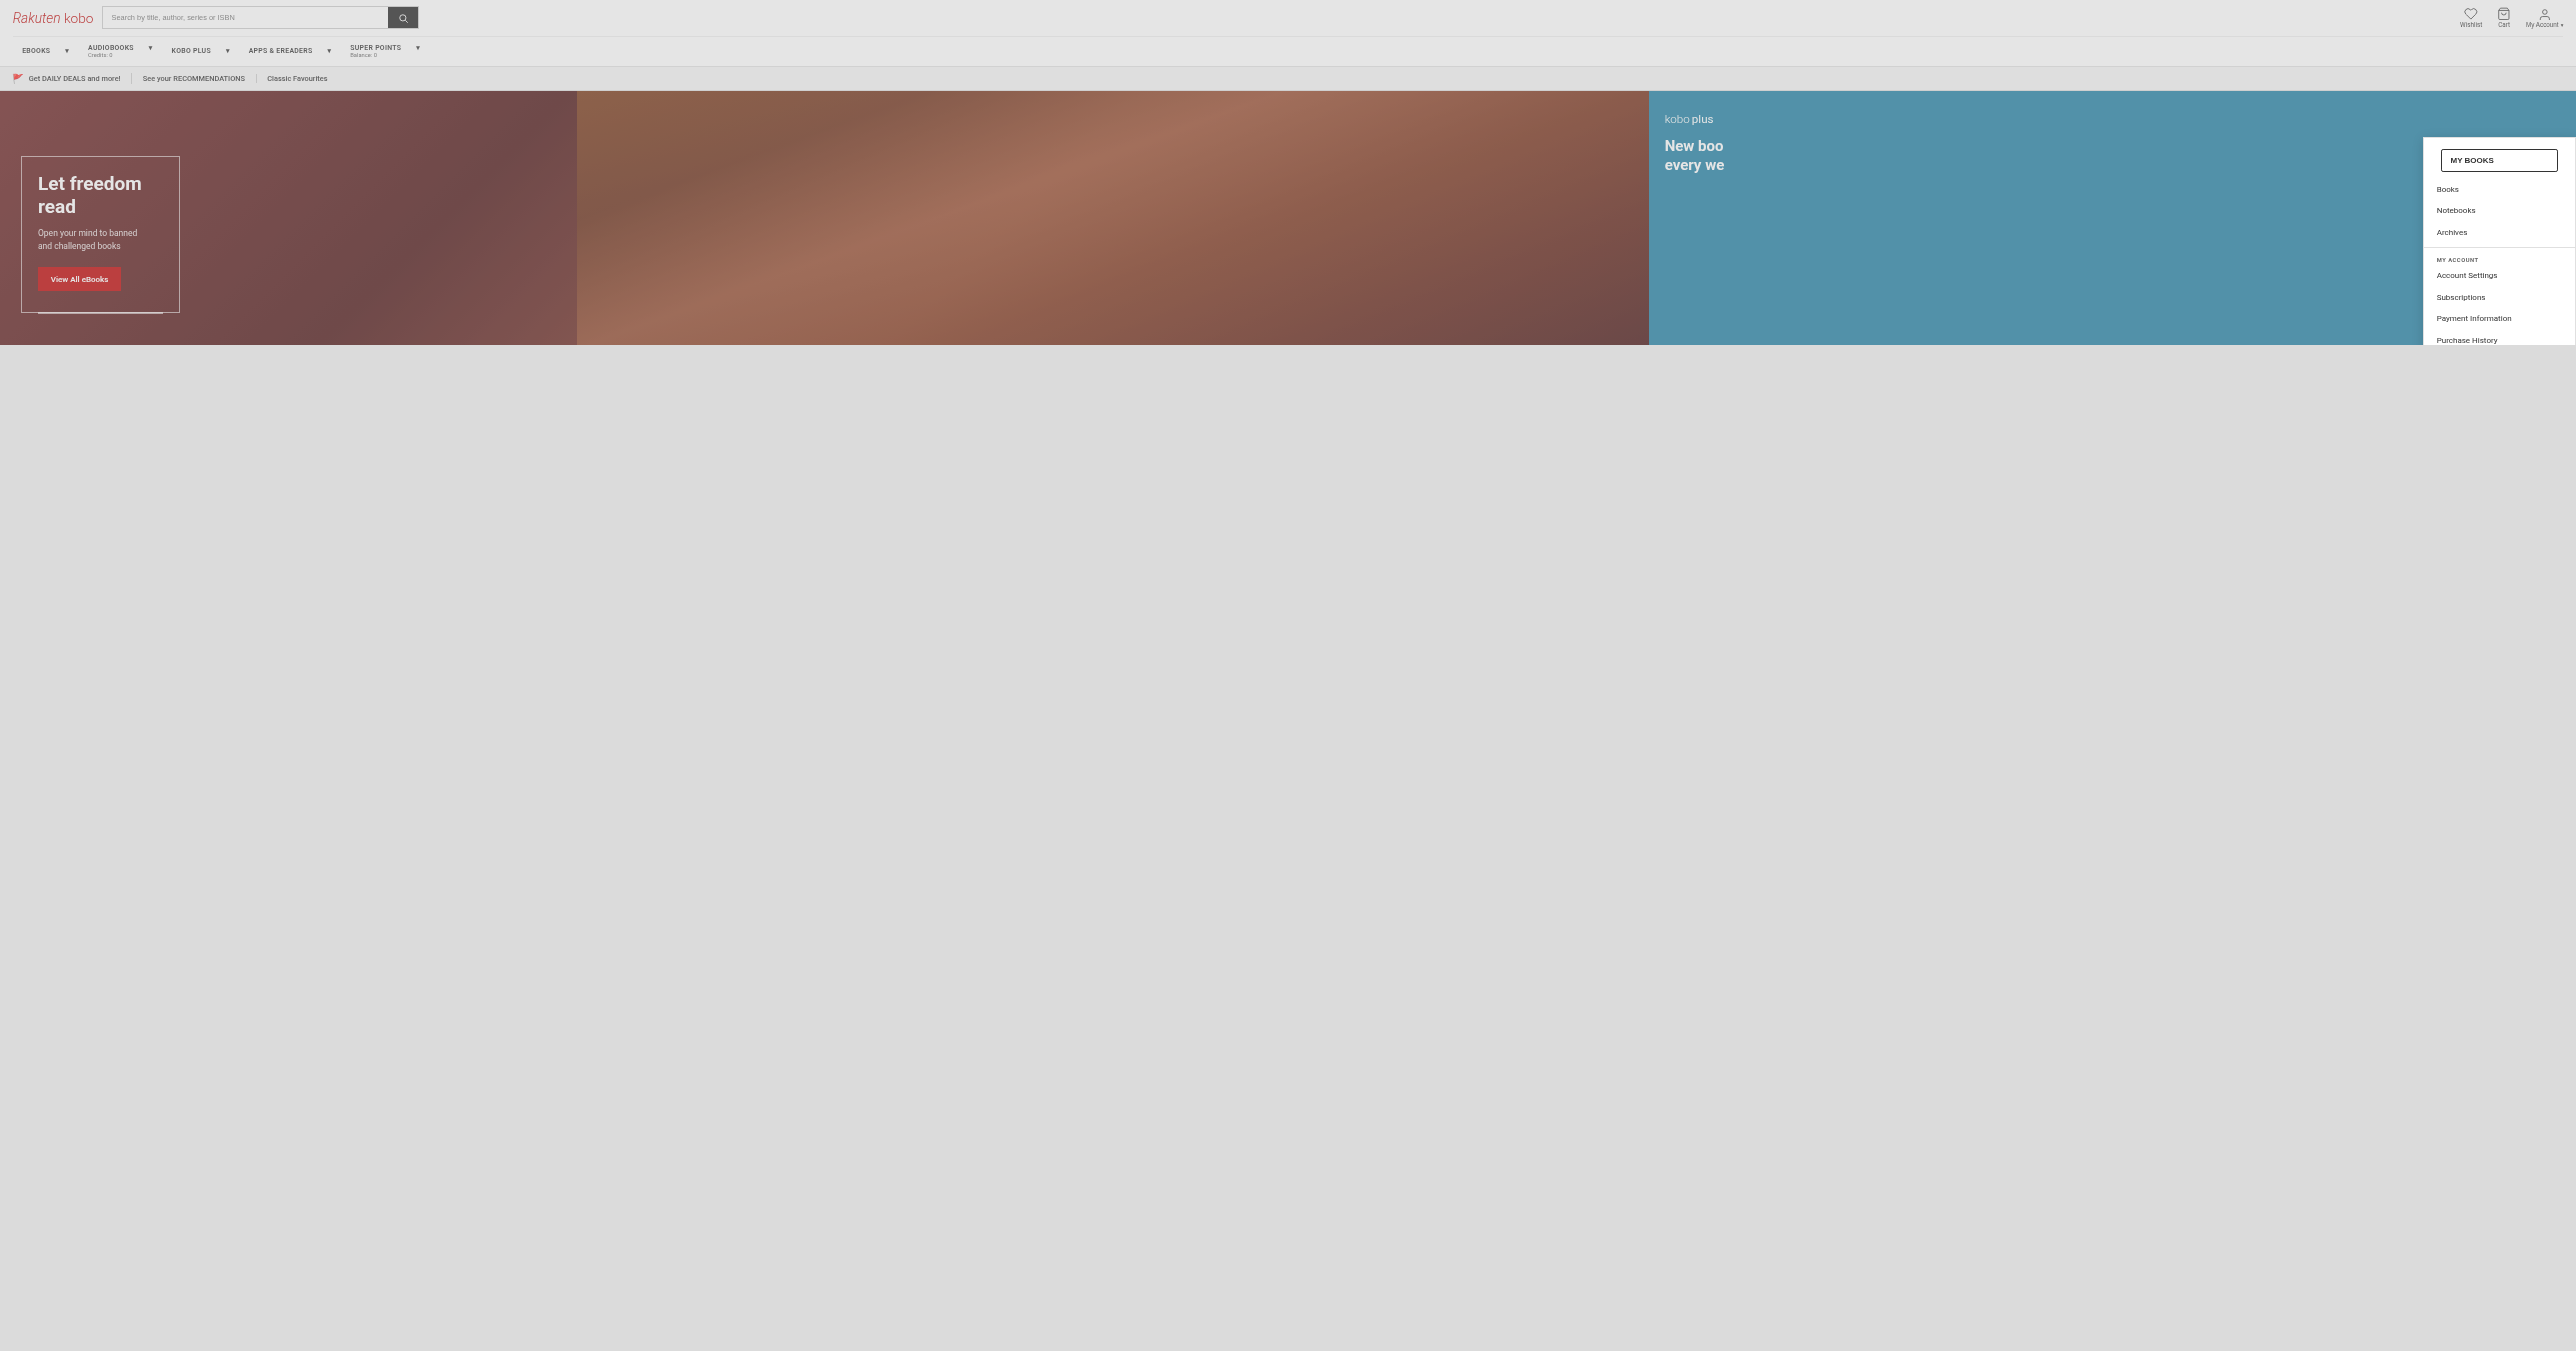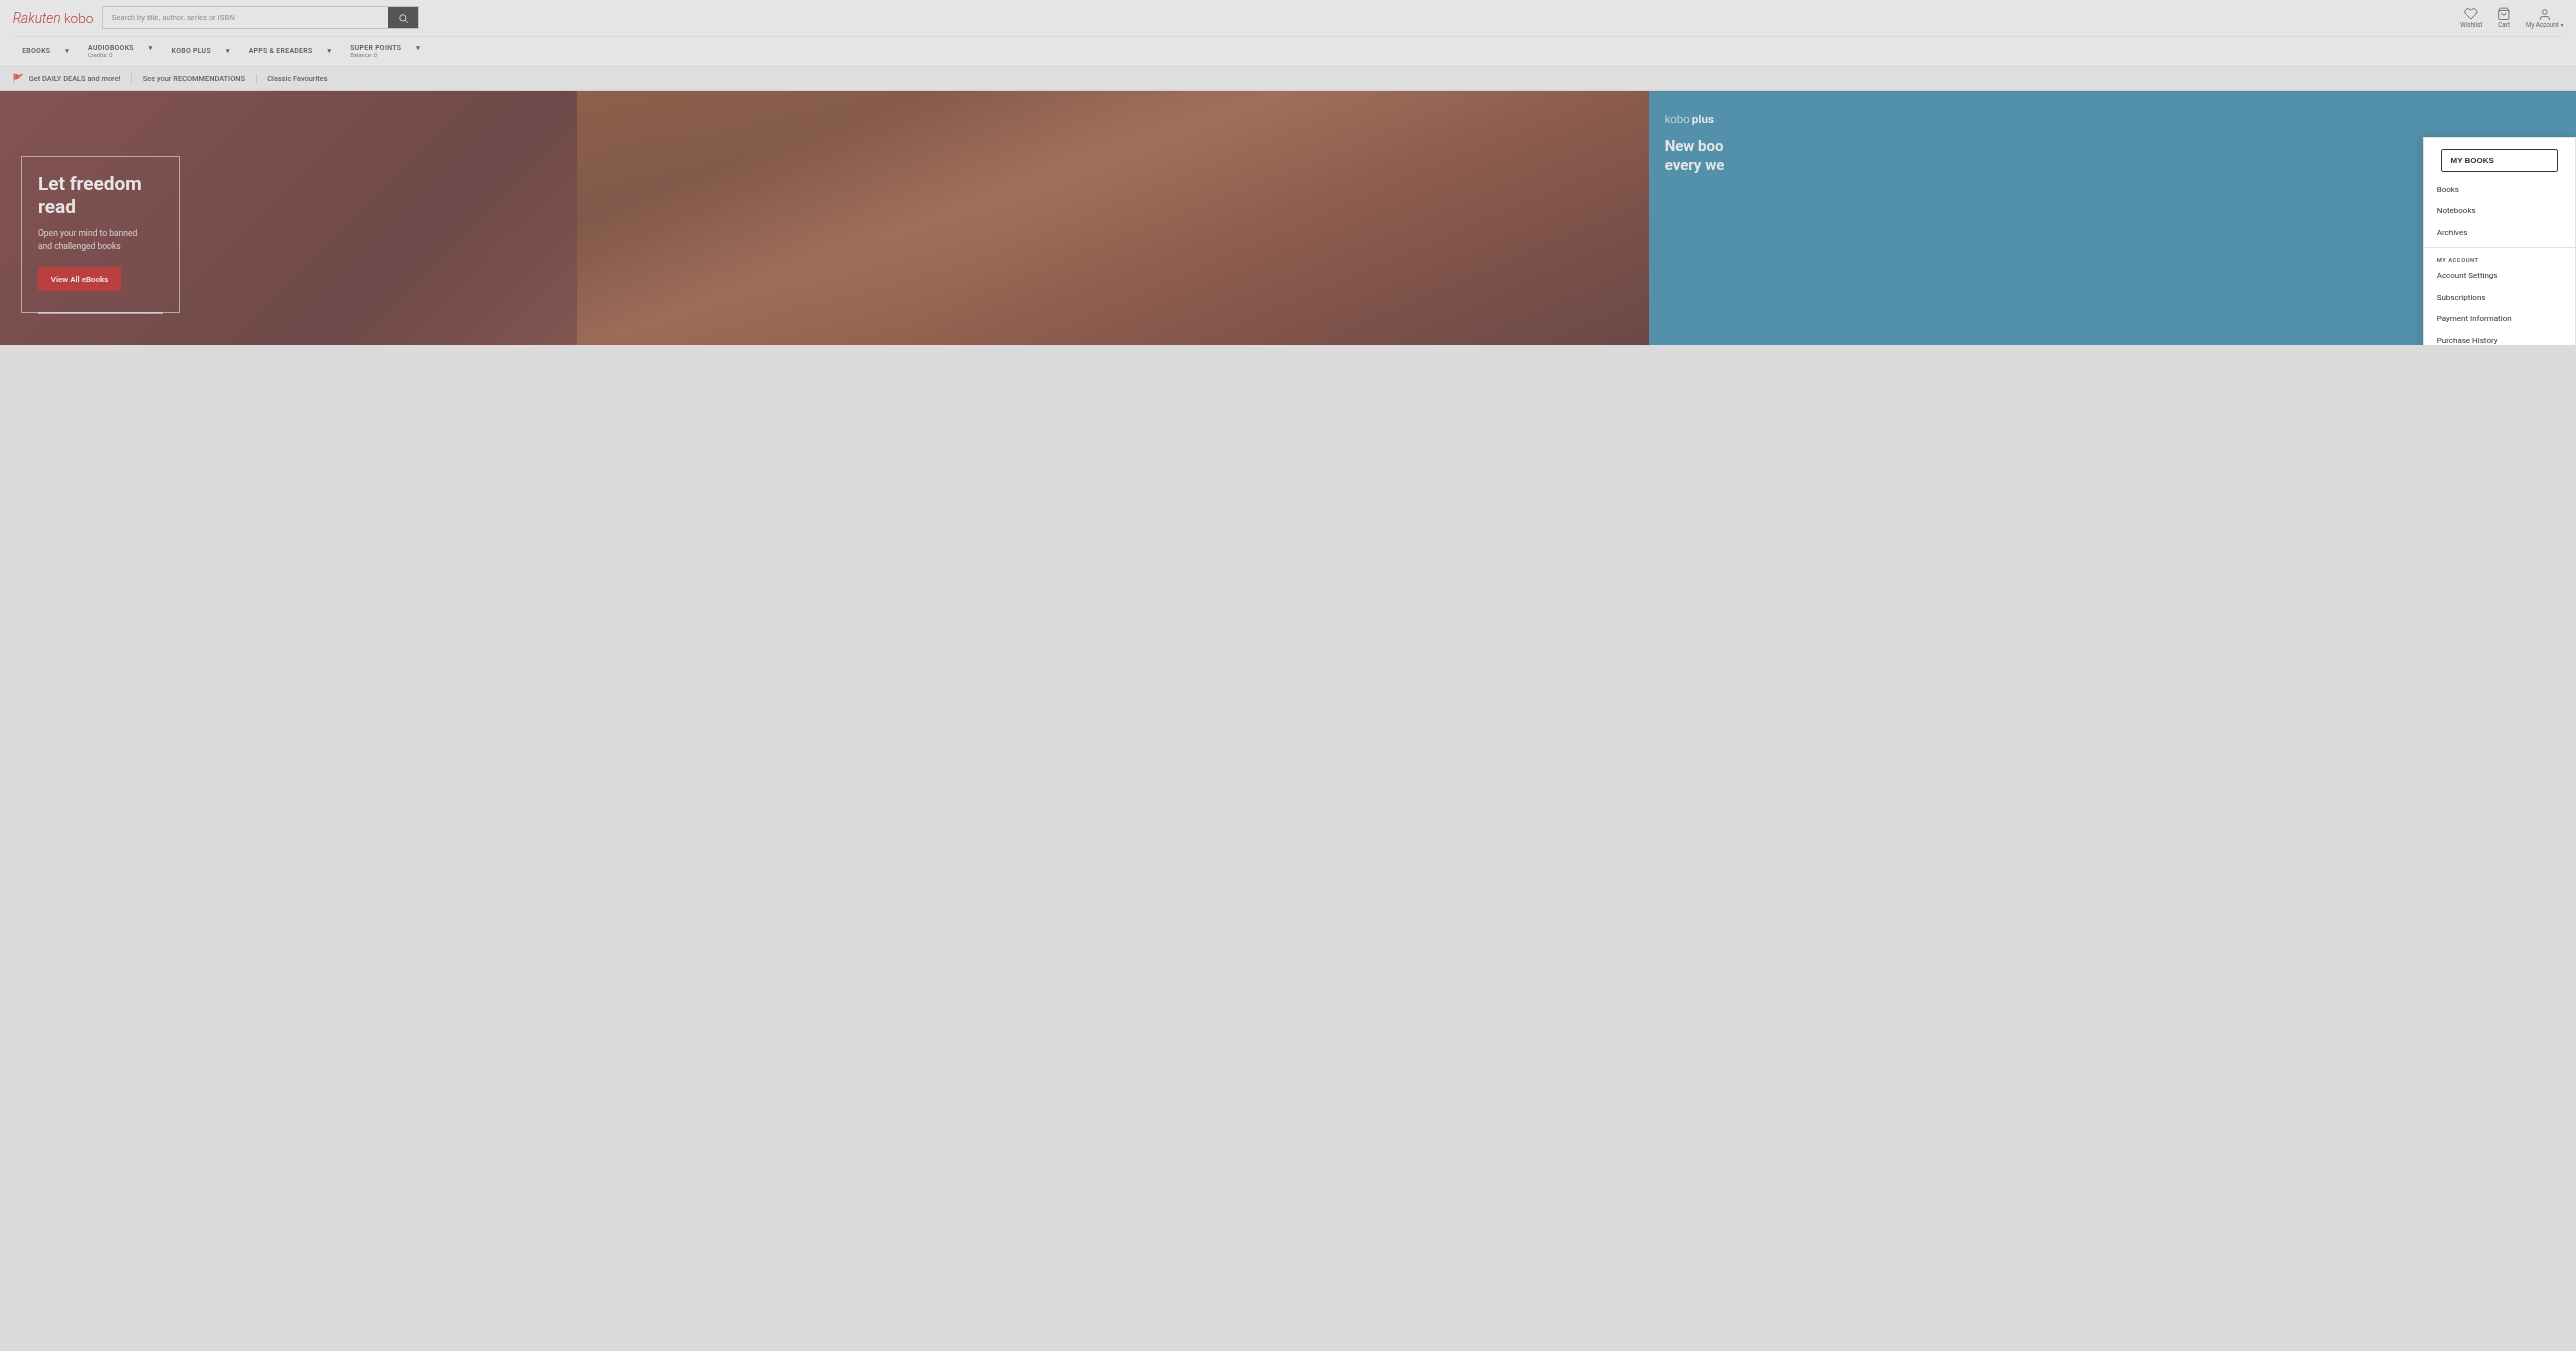--- a/index.html
+++ b/index.html
@@ -259,21 +259,21 @@
       gap: 2.1px;
       margin-bottom: 10.6px;
     }
     .kobo-word {
       font-size: 11.6px;
       font-weight: 300;
       color: #fff;
     }
     .plus-word {
       font-size: 11.6px;
-      font-weight: 700;
+      font-weight: 400;
       color: #fff;
     }
     .side-text {
       font-size: 15px;
       font-weight: 700;
       color: #fff;
       line-height: 1.3;
       margin-bottom: 10.6px;
     }
     .side-subtext {

